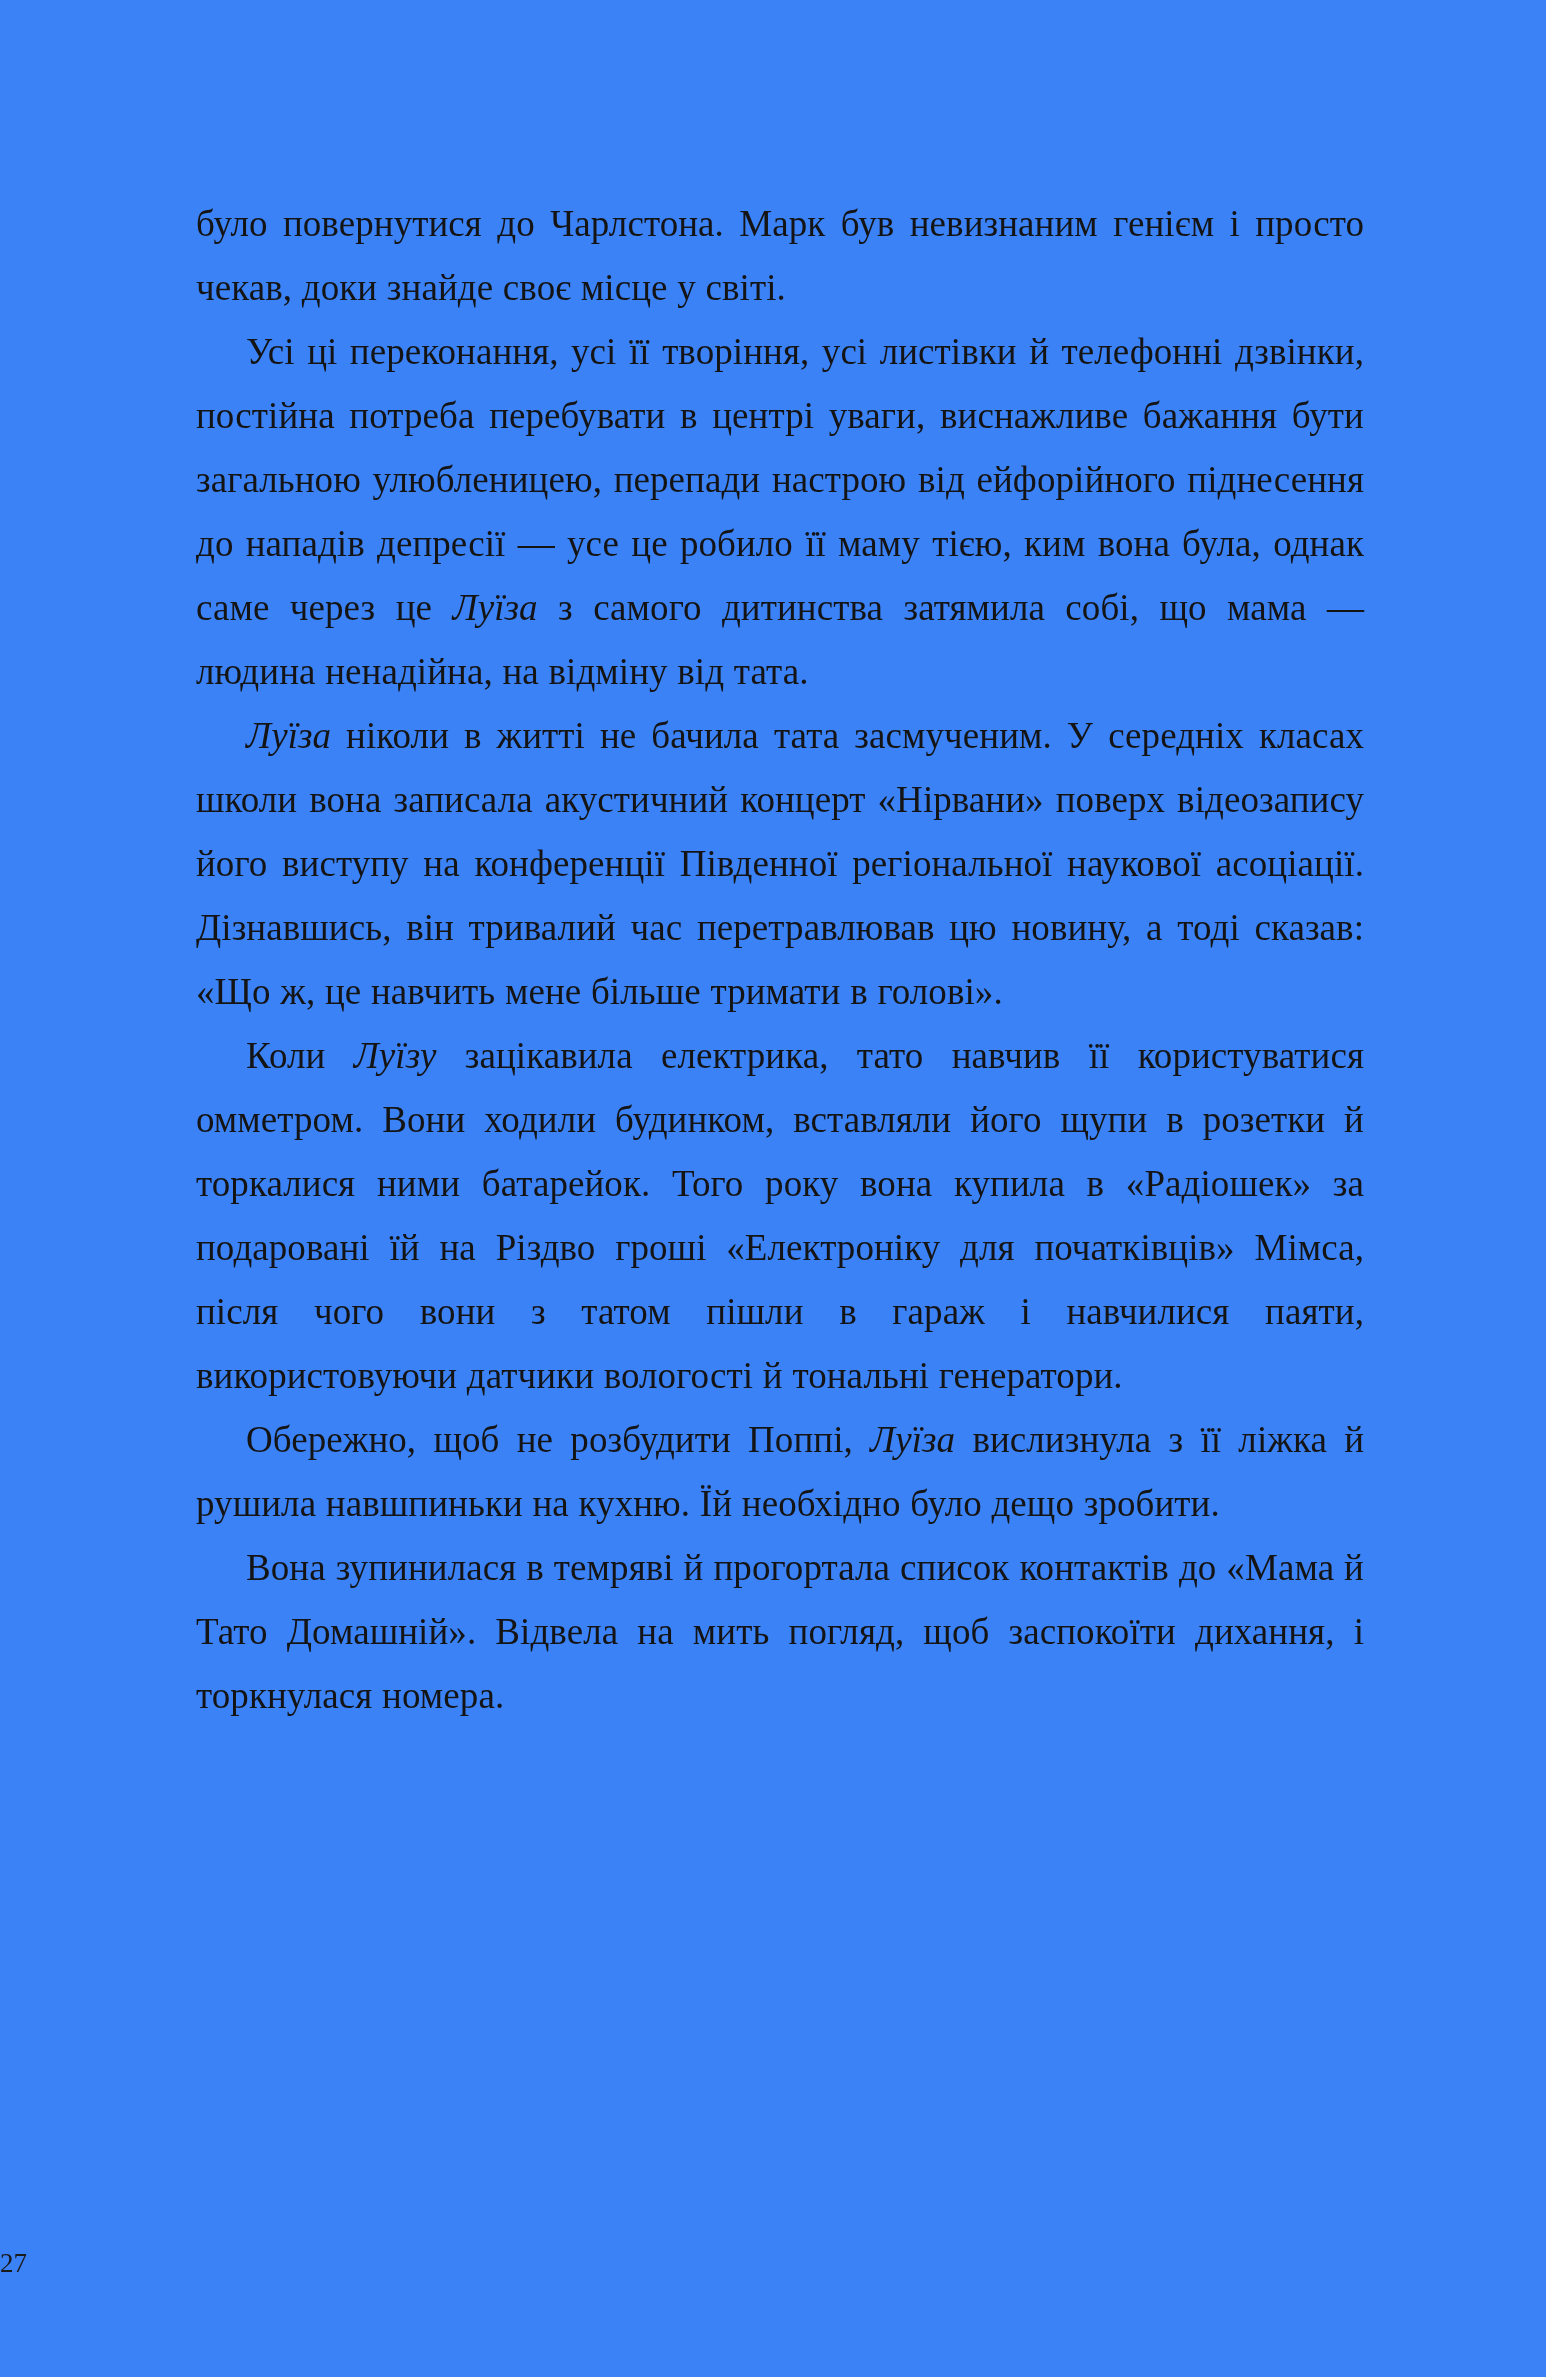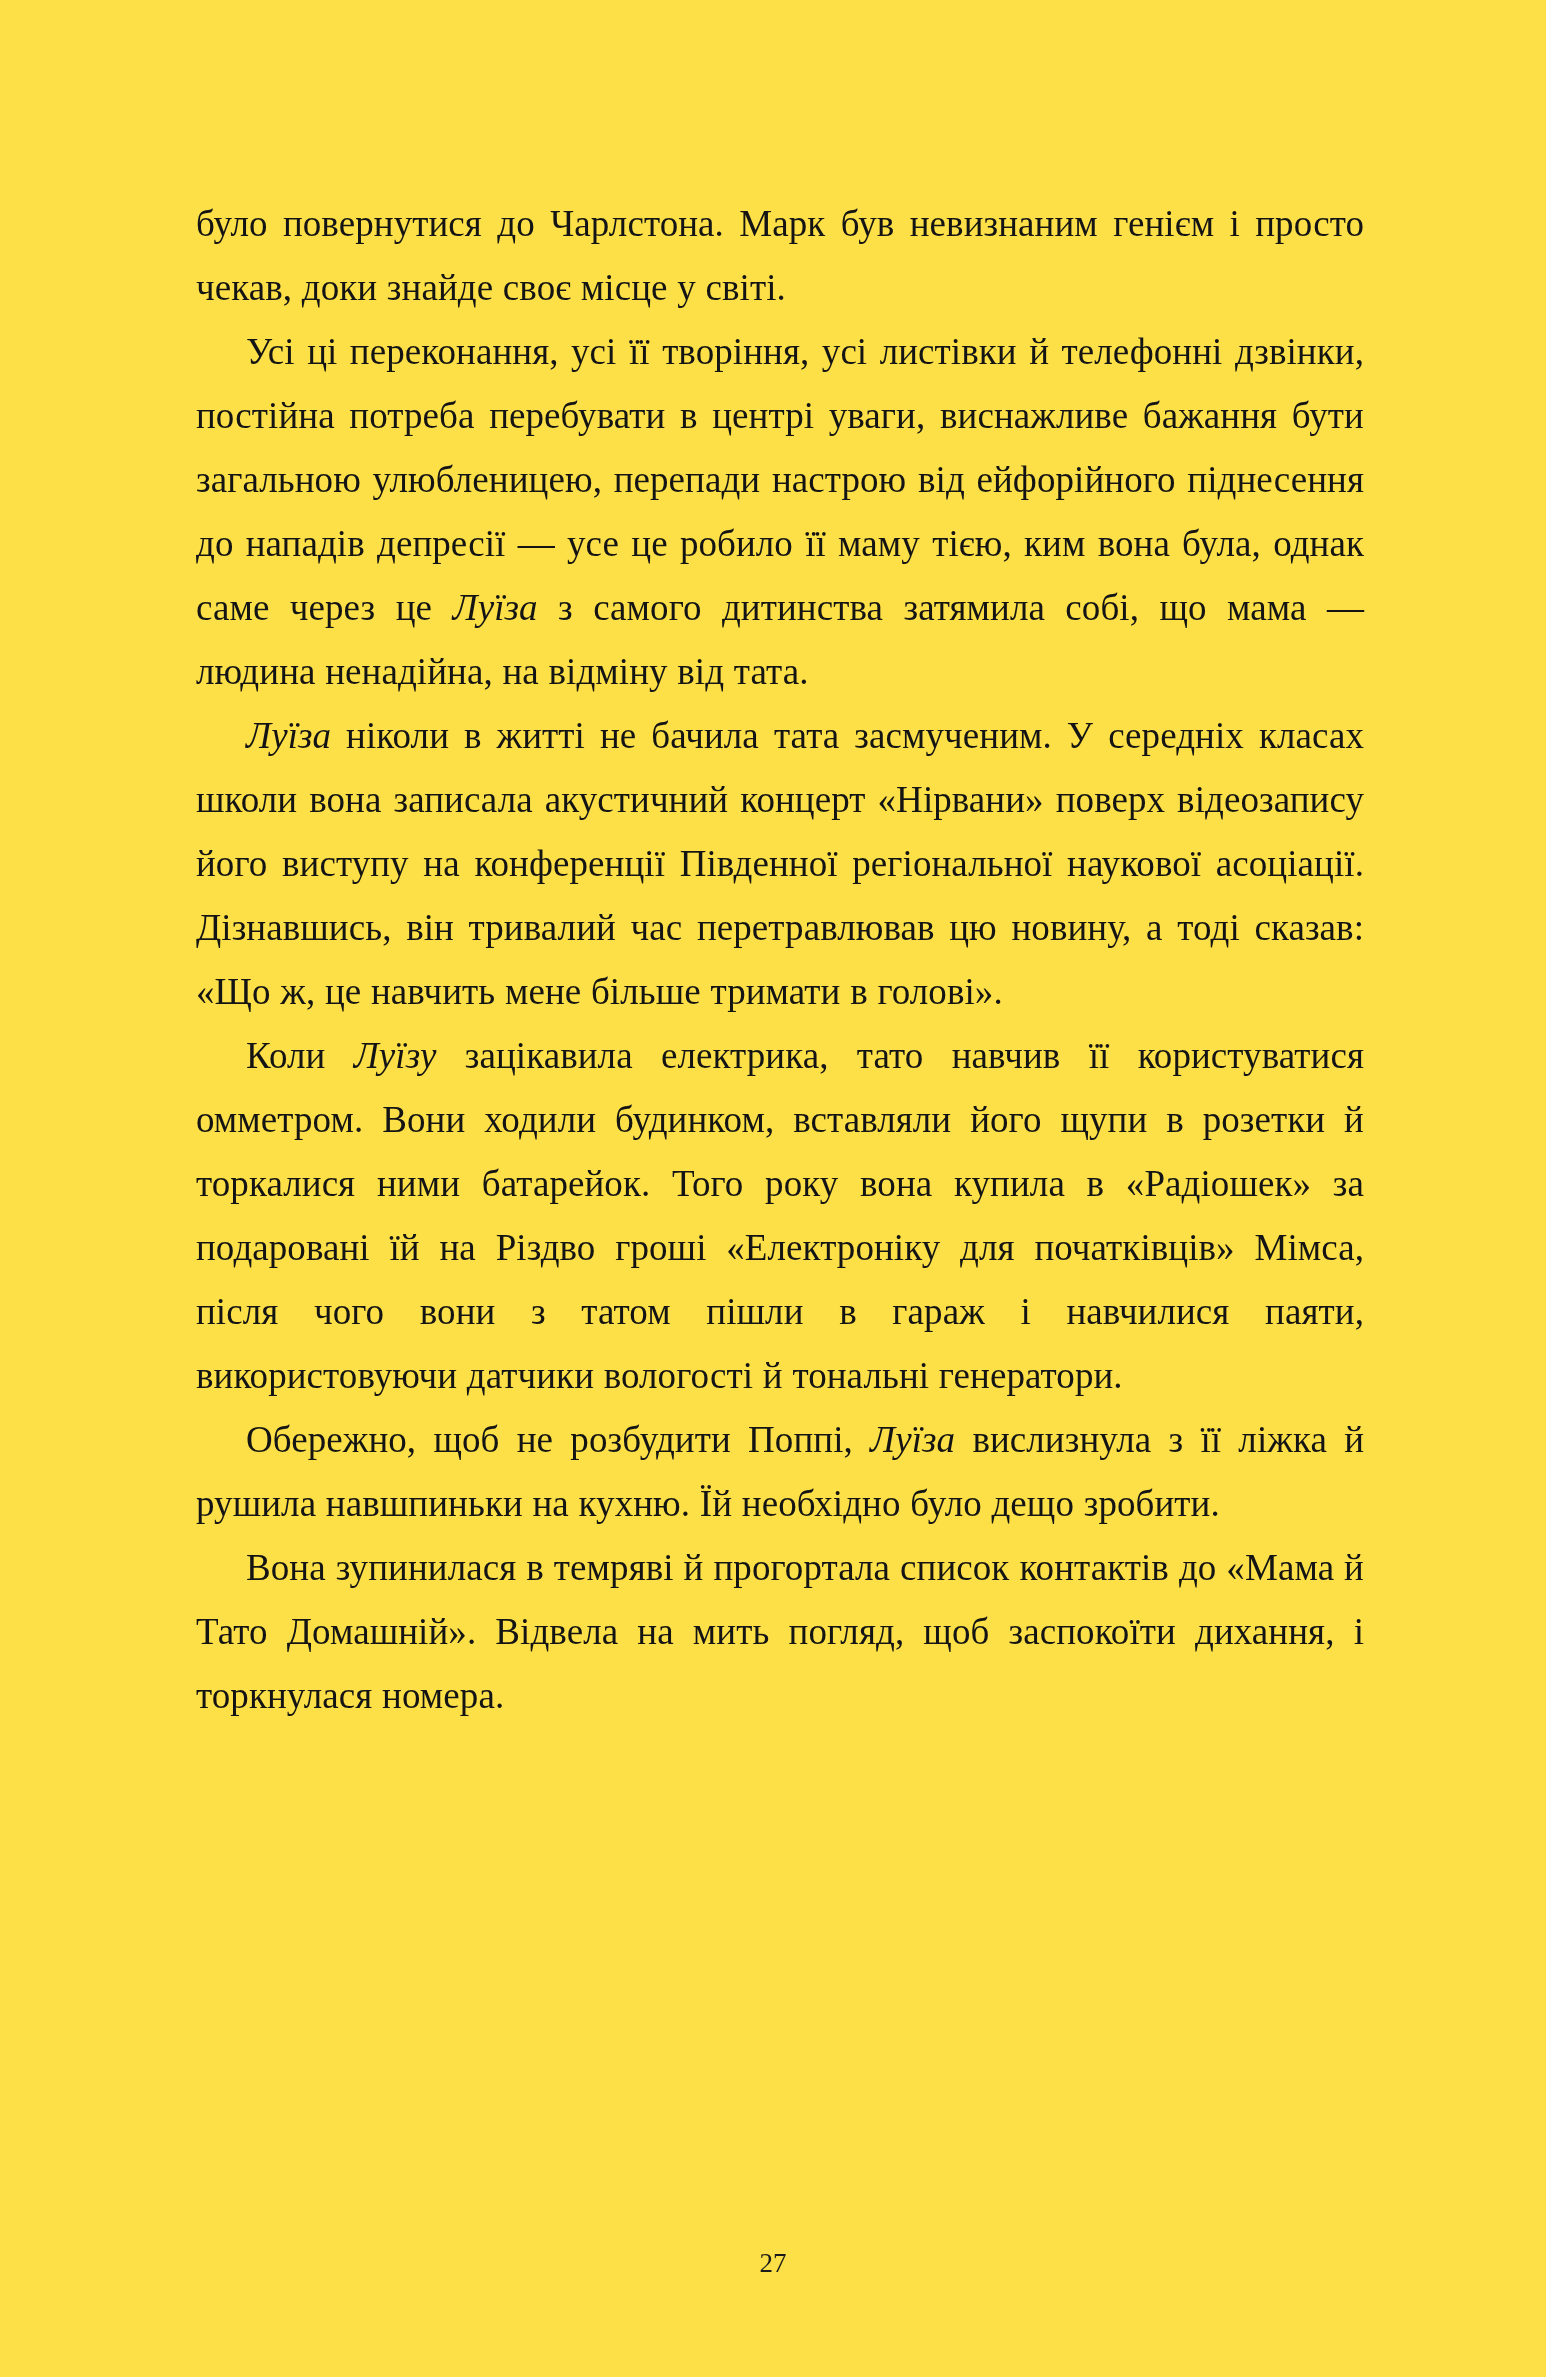--- a/index.html
+++ b/index.html
@@ -11,21 +11,21 @@
     width: 1546px;
     height: 2377px;
     font-family: "Liberation Serif", "DejaVu Serif", serif;
     color: #141414;
     -webkit-font-smoothing: antialiased;
   }
   .page {
     position: relative;
     width: 1546px;
     height: 2377px;
-    background: #fde047;
+    background: #3b82f6;
     box-sizing: border-box;
   }
   .text-block {
     position: absolute;
     left: 196px;
     top: 192px;
     width: 1168px;
   }
   .para {
     margin: 0;
@@ -45,21 +45,20 @@
     margin-top: 0;
   }
   em.name {
     font-style: italic;
   }
   .folio {
     position: absolute;
     left: 0;
     right: 0;
     top: 2247px;
-    text-align: center;
     font-size: 27px;
     line-height: 32px;
     color: #1a1a1a;
     font-family: "Liberation Serif", "DejaVu Serif", serif;
   }
 </style>
 </head>
 <body>
 
 <div class="page">

